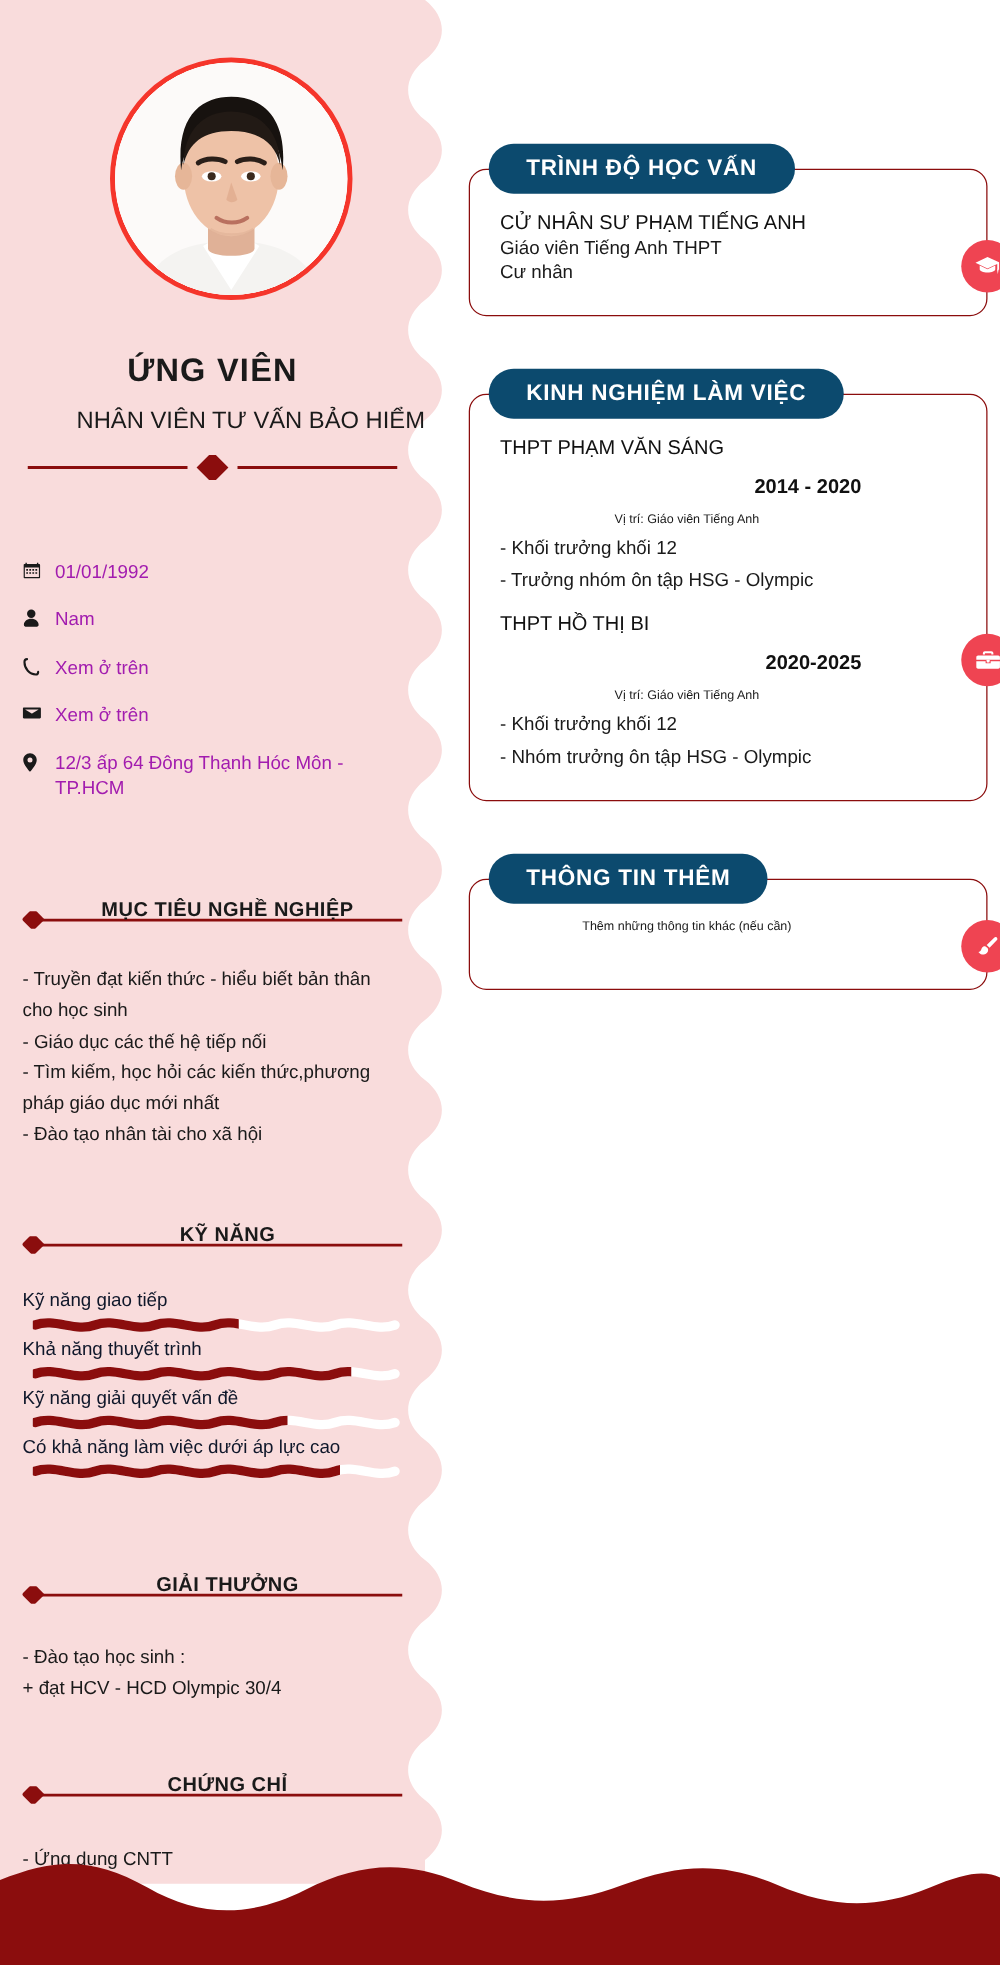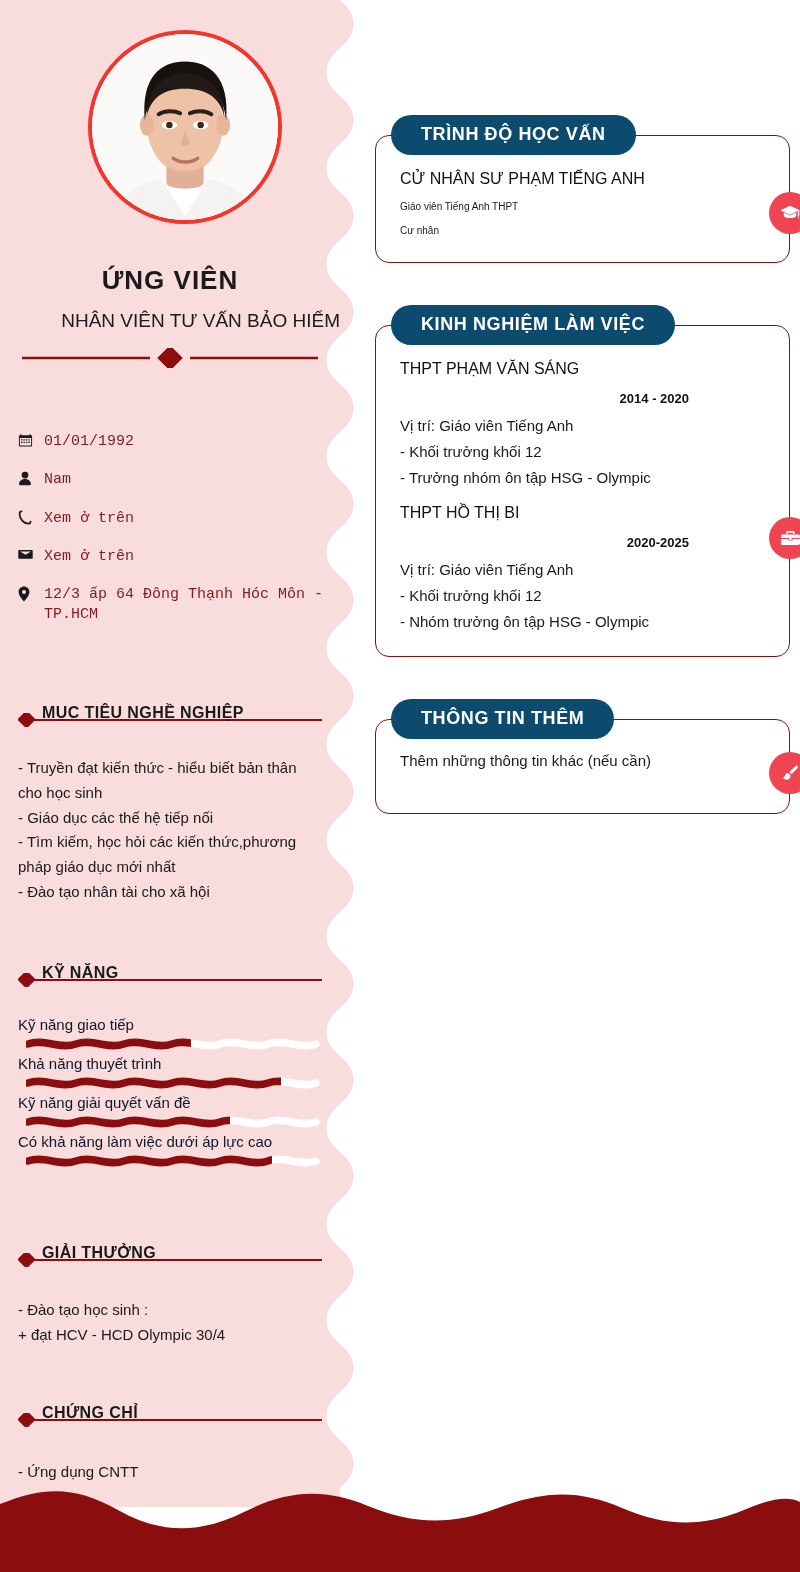--- a/index.html
+++ b/index.html
@@ -6,21 +6,21 @@
   body {
     width: 800px; height: 1572px;
     background: #ffffff;
     font-family: "Liberation Sans", sans-serif;
     position: relative;
     overflow: hidden;
   }
   .left-panel-svg { position: absolute; left: 0; top: 0; }
 
   .left-content {
-    position: absolute; left: 0; top: 0;
+    position: absolute; left: 0; top: 16px;
     width: 340px; height: 1507px;
     z-index: 3;
   }
 
   
   .photo-wrap {
     position: absolute; left: 88px; top: 30px;
     width: 194px; height: 194px;
     border-radius: 50%;
     border: 4px solid #f5352b;
@@ -44,36 +44,36 @@
   }
   .name-divider {
     position: absolute; left: 22px; top: 348px; width: 296px; height: 20px;
   }
 
   
   .contact { position: absolute; left: 18px; top: 432px; width: 310px; }
   .contact-row {
     display: flex; align-items: flex-start;
     margin-bottom: 18px;
-    font-size: 15px; color: #7f1d1d; line-height: 1.35; font-family: Liberation Mono, monospace;
+    font-size: 15px; color: #a21caf; line-height: 1.35;
   }
   .contact-ico {
     width: 26px; flex: 0 0 26px;
     display: flex; align-items: flex-start; justify-content: flex-start;
     padding-top: 1px;
   }
   .contact-ico svg { display:block; }
   .contact-txt { flex: 1; }
 
   
   .lsec { position: absolute; left: 18px; width: 304px; }
   .lsec-head { position: relative; height: 34px; }
   .lsec-title {
     position: absolute; right: 0; bottom: 12px; width: 100%;
-    text-align: left;
+    text-align: center;
     font-size: 16px; font-weight: bold; letter-spacing: .4px;
     color: #1a1a1a; padding-left: 24px;
   }
   .lsec-rule {
     position: absolute; left: 0; bottom: 7px; width: 100%; height: 14px;
   }
   .lsec-body {
     font-size: 15px; color: #1a1a1a; line-height: 1.65;
   }
   .lsec-body p { margin: 0; }
@@ -111,23 +111,23 @@
   .rsec-badge {
     position: absolute; right: -22px;
     width: 42px; height: 42px; border-radius: 50%;
     background: #ef4452;
     display: flex; align-items: center; justify-content: center;
     z-index: 3;
   }
   .rsec-badge svg { display: block; }
 
   .entry-title { font-size: 16px; font-weight: normal; color: #111; margin-bottom: 0; }
-  .entry-sub  { font-size: 10px; color: #1a1a1a; margin-top: 13px; }
-  .entry-date { font-size: 13px; font-weight: bold; color: #111; text-align: right; margin-top: 13px; padding-right: 10px;}
-  .entry-line { font-size: 15px; color: #1a1a1a; margin-top: 11px; }
+  .entry-sub  { font-size: 15px; color: #1a1a1a; margin-top: 2px; }
+  .entry-date { font-size: 16px; font-weight: bold; color: #111; text-align: right; margin-top: 13px; padding-right: 10px;}
+  .entry-line { font-size: 10px; color: #1a1a1a; margin-top: 11px; text-align: center; }
   .entry-bullet { font-size: 15px; color: #1a1a1a; margin-top: 9px; }
   .entry-gap { height: 18px; }
 </style>
 </head>
 <body>
 
 <div class="left-panel-svg">
   <svg width="380" height="1512" viewBox="0 0 380 1512" aria-hidden="true">
     <path id="scallopPath" fill="#f9dcdc" d="
       M0,0 L340,0

